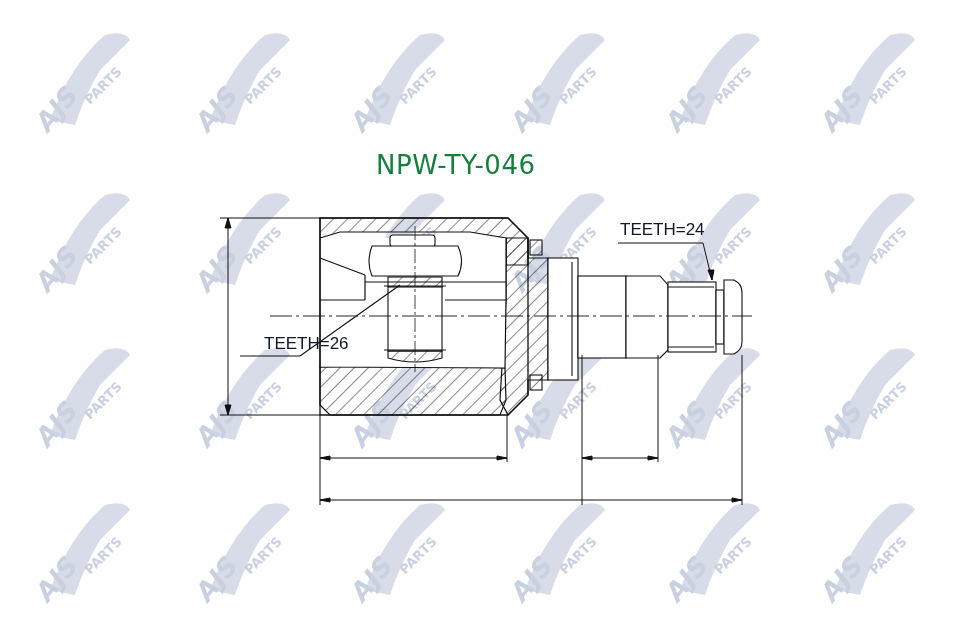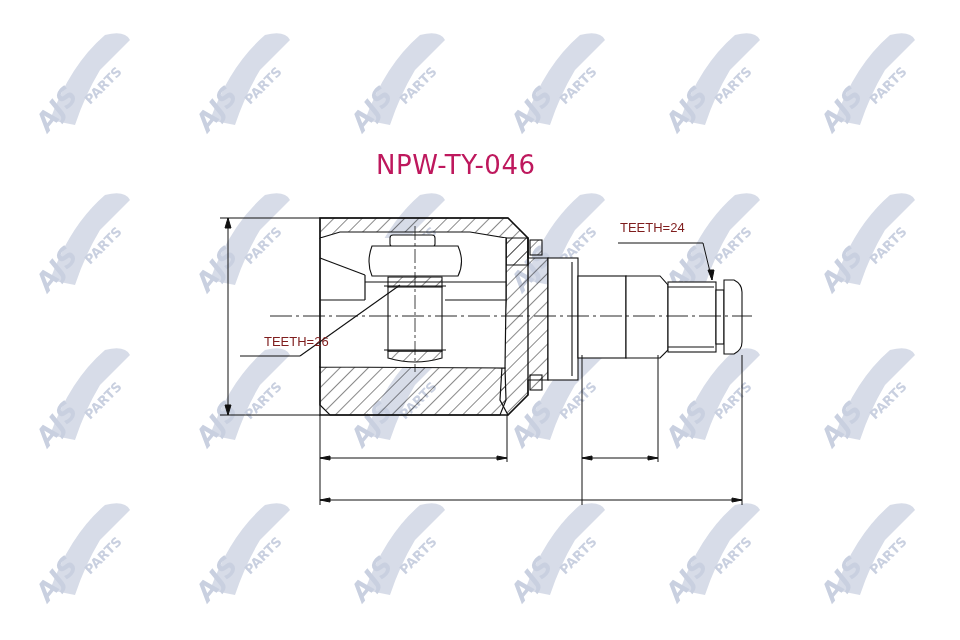--- a/index.html
+++ b/index.html
@@ -1,20 +1,20 @@
 <!DOCTYPE html>
 <html><head>
 <meta charset="utf-8">
 <style>
   html, body { margin:0; padding:0; background:#ffffff; }
   body { width:960px; height:640px; position:relative; overflow:hidden; font-family:"Liberation Sans", sans-serif; }
   #canvas { position:absolute; left:0; top:0; width:960px; height:640px; }
   .wm { position:absolute; width:130px; height:110px; }
-  .title { position:absolute; left:376px; top:150px; font-size:26px; color:#be185d; letter-spacing:0.5px; font-family:"DejaVu Sans", sans-serif; }
-  .label { position:absolute; font-size:13px; color:#7f1d1d; font-family:"Liberation Sans", sans-serif; }
+  .title { position:absolute; left:376px; top:150px; font-size:26px; color:#15803d; letter-spacing:0.5px; font-family:"DejaVu Sans", sans-serif; }
+  .label { position:absolute; font-size:17px; color:#0f172a; font-family:"Liberation Sans", sans-serif; }
 </style>
 </head>
 <body>
 
 <div id="canvas">
 
   <div id="wm-layer">
       <div class="wm" style="left: 30px; top: 25px;"><svg width="130" height="110" viewBox="0 0 130 110">
           <path d="M20,95 Q40,40 75,10 Q95,5 100,15 L70,45 Q55,70 45,100 Z" fill="#c9d0e0" opacity="0.75"></path>
           <text x="0" y="0" transform="translate(18,108) rotate(-50)" font-family="DejaVu Sans, sans-serif" font-weight="bold" font-style="italic" font-size="26" fill="#c9d0e0">AJS</text>

